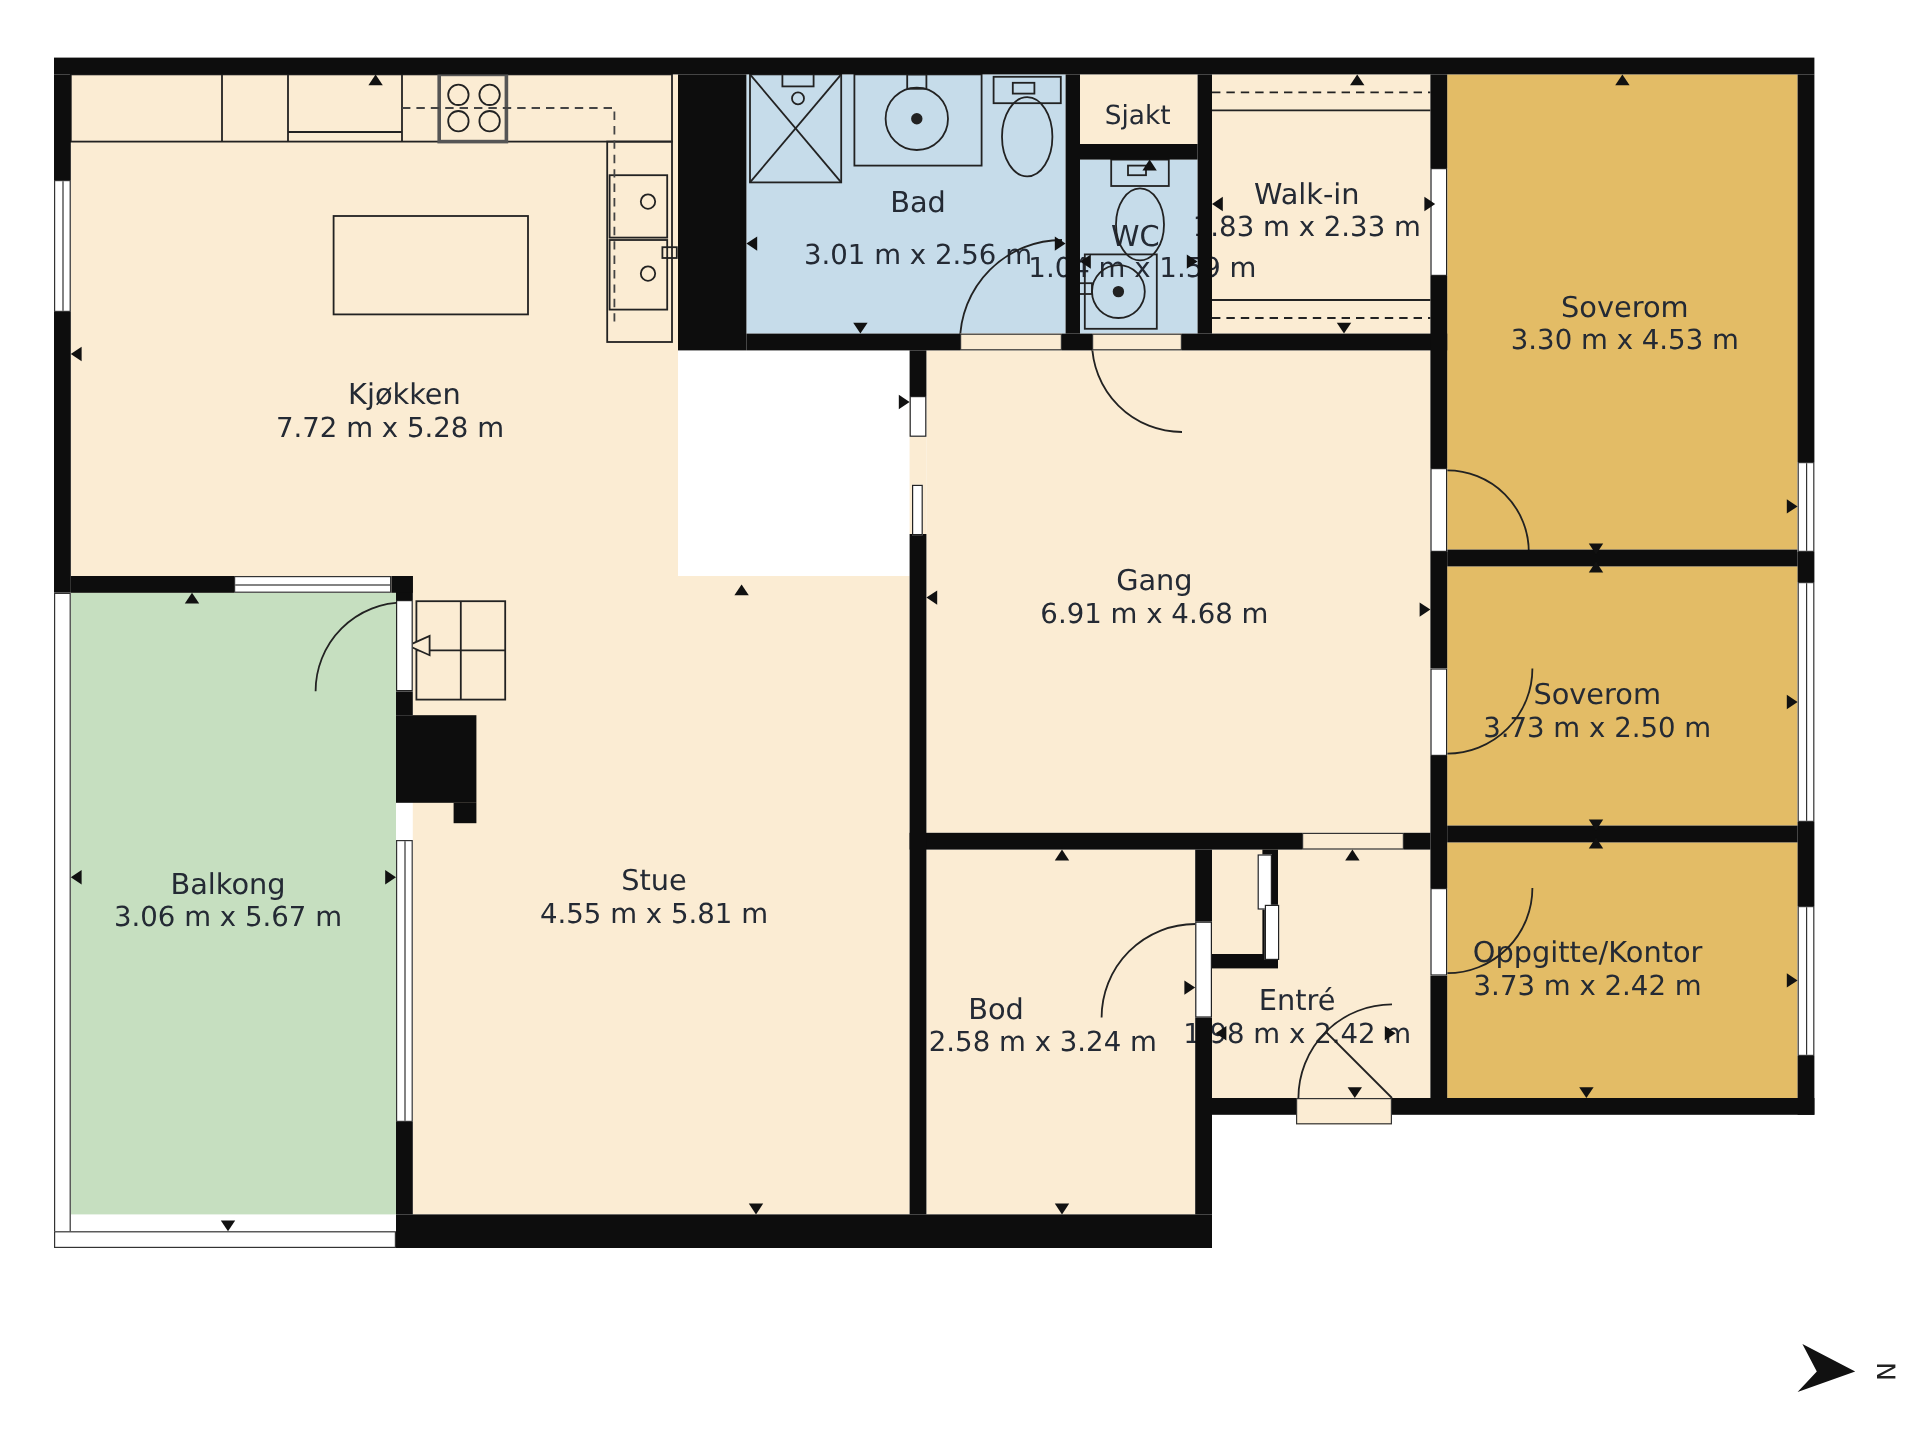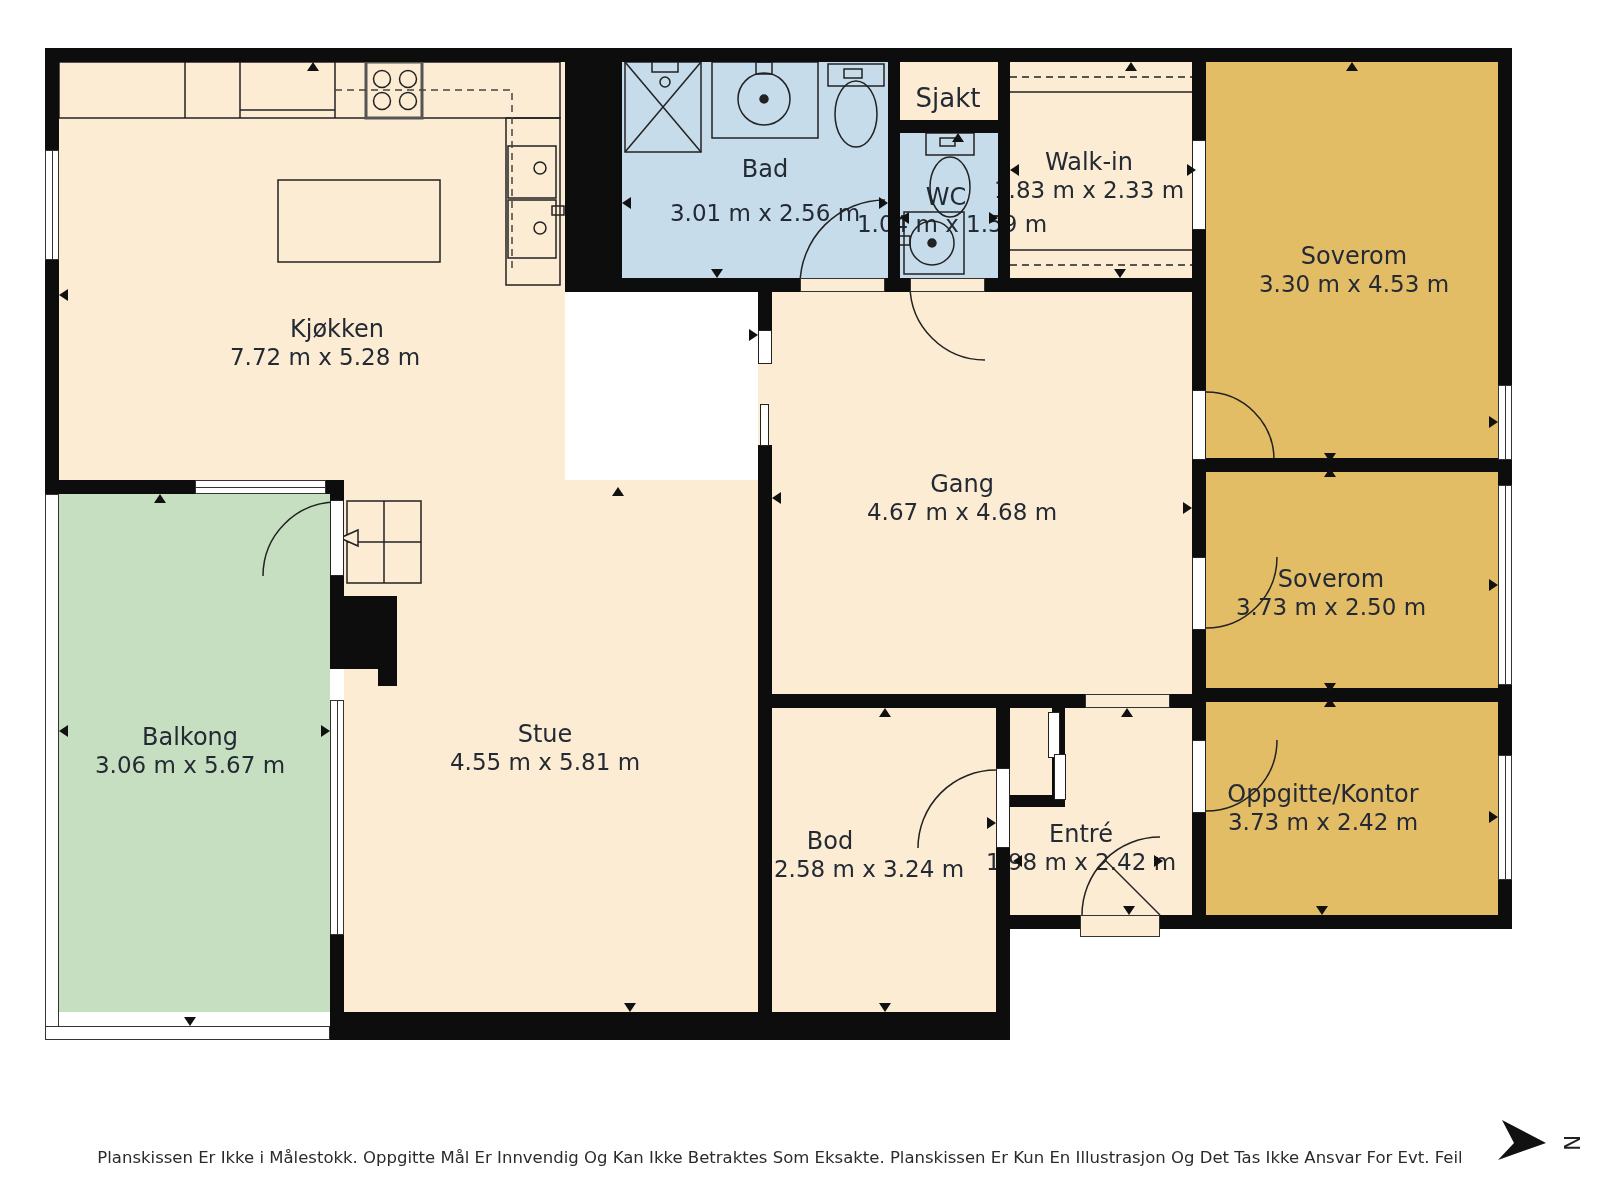--- a/index.html
+++ b/index.html
@@ -6,21 +6,21 @@
   #stage{position:relative;width:1600px;height:1200px;background:#ffffff;overflow:hidden;
          font-family:"DejaVu Sans","Liberation Sans",sans-serif;}
   .room{position:absolute;z-index:1;}
   .c-floor{background:#fbecd3;}
   .c-wet{background:#c6dcea;}
   .c-bed{background:#e3bc66;}
   .c-balc{background:#c6dfc0;}
   .lbl{position:absolute;z-index:2;transform:translateX(-50%);font-size:24px;color:#242a34;
        white-space:nowrap;line-height:1.15;}
   .dims{font-size:23px;}
-  .small{font-size:26px;}
+  .small{font-size:22px;}
   #fix{position:absolute;left:0;top:0;z-index:3;}
   .wall{position:absolute;background:#0d0d0d;z-index:4;}
   .win{position:absolute;background:#ffffff;border:1.5px solid #333;box-sizing:border-box;z-index:5;}
   .win::after{content:"";position:absolute;background:#333;}
   .win-h::after{left:0;right:0;top:50%;height:1px;}
   .win-v::after{top:0;bottom:0;left:50%;width:1px;}
   .rail{position:absolute;background:#ffffff;border:1.5px solid #333;box-sizing:border-box;z-index:5;}
   .th{position:absolute;background:#fbecd3;border:1px solid #333;box-sizing:border-box;z-index:5;}
   .slab{position:absolute;background:#ffffff;border:1px solid #222;box-sizing:border-box;z-index:5;}
   .mk{position:absolute;width:0;height:0;z-index:6;}
@@ -57,21 +57,21 @@
   <div class="lbl" style="left:765px;top:156px">Bad</div>
   <div class="lbl dims" style="left:765px;top:200px">3.01 m x 2.56 m</div>
   <div class="lbl" style="left:946px;top:184px">WC</div>
   <div class="lbl dims" style="left:952px;top:211px">1.04 m x 1.59 m</div>
   <div class="lbl small" style="left:948px;top:84px">Sjakt</div>
   <div class="lbl" style="left:1089px;top:149px">Walk-in</div>
   <div class="lbl dims" style="left:1089px;top:177px">1.83 m x 2.33 m</div>
   <div class="lbl" style="left:1354px;top:243px">Soverom</div>
   <div class="lbl dims" style="left:1354px;top:271px">3.30 m x 4.53 m</div>
   <div class="lbl" style="left:962px;top:471px">Gang</div>
-  <div class="lbl dims" style="left:962px;top:499px">4.67 m x 4.68 m</div>
+  <div class="lbl dims" style="left:962px;top:499px">6.91 m x 4.68 m</div>
   <div class="lbl" style="left:1331px;top:566px">Soverom</div>
   <div class="lbl dims" style="left:1331px;top:594px">3.73 m x 2.50 m</div>
   <div class="lbl" style="left:1323px;top:781px">Oppgitte/Kontor</div>
   <div class="lbl dims" style="left:1323px;top:809px">3.73 m x 2.42 m</div>
   <div class="lbl" style="left:545px;top:721px">Stue</div>
   <div class="lbl dims" style="left:545px;top:749px">4.55 m x 5.81 m</div>
   <div class="lbl" style="left:190px;top:724px">Balkong</div>
   <div class="lbl dims" style="left:190px;top:752px">3.06 m x 5.67 m</div>
   <div class="lbl" style="left:830px;top:828px">Bod</div>
   <div class="lbl dims" style="left:869px;top:856px">2.58 m x 3.24 m</div>
@@ -223,21 +223,20 @@
   <div class="slab" style="left:758px;top:330px;width:14px;height:34px;"></div>
   <div class="slab" style="left:760px;top:404px;width:9px;height:42px;"></div>
   <div class="slab" style="left:1048px;top:712px;width:12px;height:46px;"></div>
   <div class="slab" style="left:1054px;top:754px;width:12px;height:46px;"></div>
 
   <svg id="compass" width="160" height="110">
     <polygon points="106,58 62,35 74,58 58,75" fill="#111"></polygon>
     <text transform="translate(124,50) rotate(90)" font-size="21" fill="#222" font-family="DejaVu Sans, sans-serif">N</text>
   </svg>
 
-  <div id="disclaimer">Planskissen Er Ikke i Målestokk. Oppgitte Mål Er Innvendig Og Kan Ikke Betraktes Som Eksakte. Planskissen Er Kun En Illustrasjon Og Det Tas Ikke Ansvar For Evt. Feil</div>
 <div class="mk mk-up" style="left: 313px; top: 62px;"></div>
     <div class="mk mk-left" style="left: 59px; top: 295px;"></div>
     <div class="mk mk-down" style="left: 717px; top: 278px;"></div>
     <div class="mk mk-left" style="left: 622px; top: 203px;"></div>
     <div class="mk mk-right" style="left: 888px; top: 203px;"></div>
     <div class="mk mk-up" style="left: 958px; top: 133px;"></div>
     <div class="mk mk-left" style="left: 900px; top: 218px;"></div>
     <div class="mk mk-right" style="left: 998px; top: 218px;"></div>
     <div class="mk mk-up" style="left: 1131px; top: 62px;"></div>
     <div class="mk mk-down" style="left: 1120px; top: 278px;"></div>

